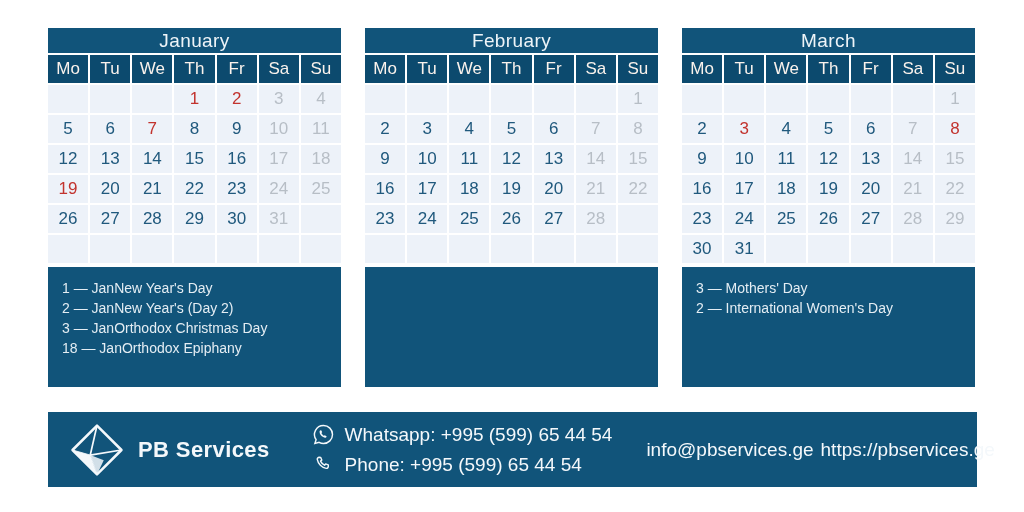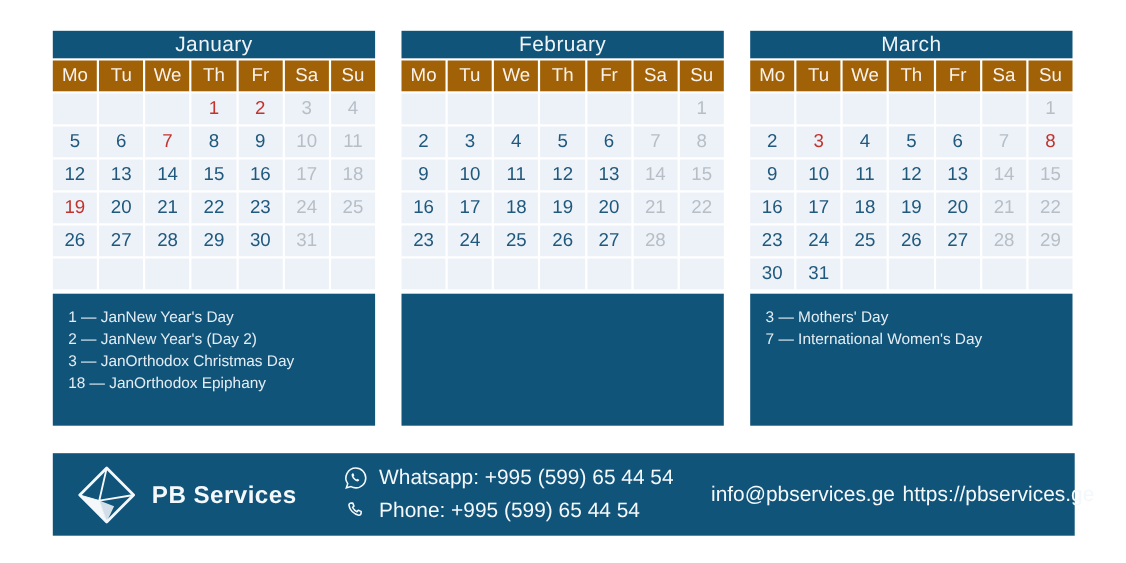--- a/index.html
+++ b/index.html
@@ -5,21 +5,21 @@
   html,body{margin:0;padding:0;background:#ffffff;}
   body{width:1024px;height:512px;font-family:"Liberation Sans",sans-serif;overflow:hidden;}
   .canvas{position:relative;width:1024px;height:380px;background:#ffffff;}
 
   
   .months-row{position:absolute;left:48px;top:28px;display:flex;gap:24px;}
   .month-card{width:293px;}
   .month-title{background:#11547a;color:#eef4f8;height:25px;line-height:25px;
     text-align:center;font-size:19px;letter-spacing:.4px;margin-bottom:2px;font-weight:500;}
   .cal-grid{display:grid;grid-template-columns:repeat(7,1fr);gap:2px;background:#ffffff;}
-  .weekday-cell{background:#a16207;color:#faf2ec;height:28px;display:flex;
+  .weekday-cell{background:#0c4a6e;color:#faf2ec;height:28px;display:flex;
     align-items:center;justify-content:center;font-size:17px;font-weight:500;}
   .day-cell{background:#edf2f9;color:#20597d;height:28px;display:flex;
     align-items:center;justify-content:center;font-size:17px;font-weight:500;}
   .day-cell.weekend{color:#b7bec6;}
   .day-cell.holiday{color:#c2332e;}
   .holiday-box{margin-top:4px;background:#11547a;height:120px;box-sizing:border-box;
     padding:11px 10px 4px 14px;color:#e4edf3;font-size:14px;line-height:20px;}
   .holiday-line{white-space:nowrap;}
 
   
@@ -202,21 +202,21 @@
           <div class="day-cell">30</div>
           <div class="day-cell">31</div>
           <div class="day-cell"></div>
           <div class="day-cell"></div>
           <div class="day-cell"></div>
           <div class="day-cell"></div>
           <div class="day-cell"></div>
         </div>
         <div class="holiday-box">
           <div class="holiday-line">3 — Mothers' Day</div>
-          <div class="holiday-line">7 — International Women's Day</div>
+          <div class="holiday-line">2 — International Women's Day</div>
         </div>
       </div>
     </div>
 
   <div class="footer">
     <svg class="brand-logo" viewBox="0 0 64 64">
       <polygon points="32,3 61,32 32,61 3,32" fill="none" stroke="#f4f8fb" stroke-width="3" stroke-linejoin="round"></polygon>
       <polyline points="32,3 24,38 61,32" fill="none" stroke="#f4f8fb" stroke-width="2" stroke-linejoin="round"></polyline>
       <polygon points="3,32 24,38 32,61" fill="#f4f8fb" stroke="#f4f8fb" stroke-width="1"></polygon>
       <polygon points="24,38 40,44 32,61" fill="#f4f8fb" opacity="0.85"></polygon>

